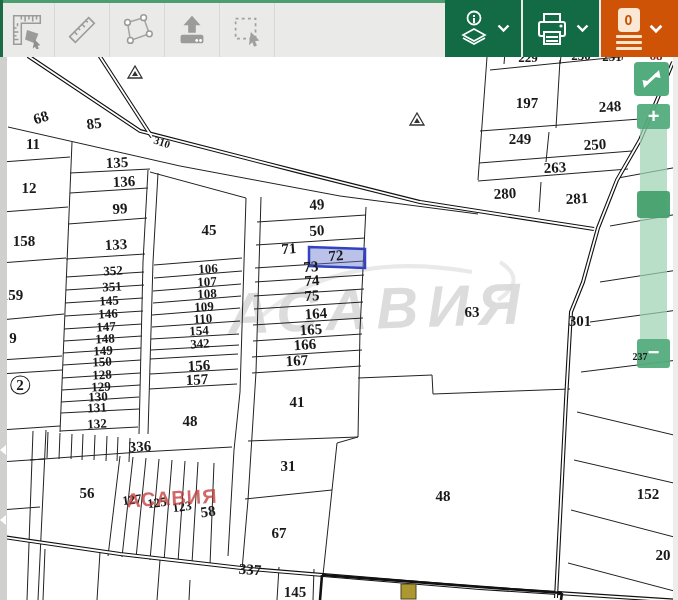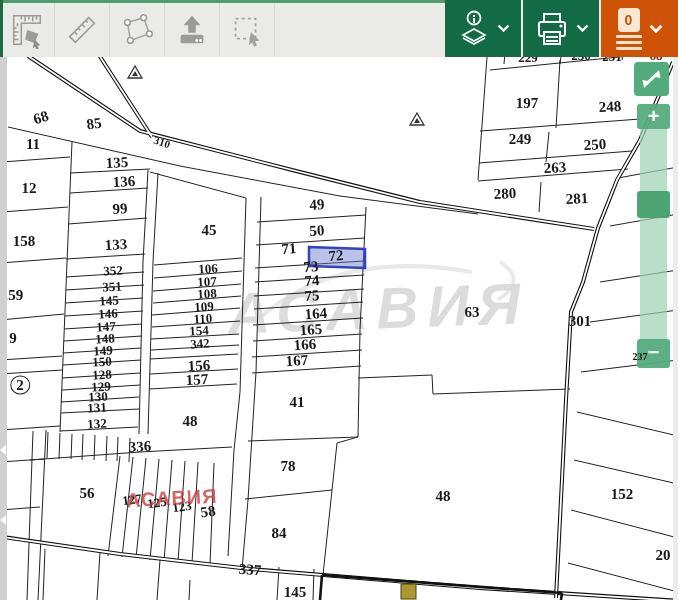--- a/index.html
+++ b/index.html
@@ -236,42 +236,42 @@
         <span class="parcel-label" style="left: 207px; top: 282px; font-size: 13px; transform: translate(-50%, -50%) rotate(-3deg);">107</span>
         <span class="parcel-label" style="left: 207px; top: 294px; font-size: 13px; transform: translate(-50%, -50%) rotate(-3deg);">108</span>
         <span class="parcel-label" style="left: 204px; top: 307px; font-size: 13px; transform: translate(-50%, -50%) rotate(-3deg);">109</span>
         <span class="parcel-label" style="left: 203px; top: 319px; font-size: 13px; transform: translate(-50%, -50%) rotate(-3deg);">110</span>
         <span class="parcel-label" style="left: 199px; top: 331px; font-size: 13px; transform: translate(-50%, -50%) rotate(-3deg);">154</span>
         <span class="parcel-label" style="left: 200px; top: 344px; font-size: 13px; transform: translate(-50%, -50%) rotate(-5deg);">342</span>
         <span class="parcel-label" style="left: 199px; top: 366px; font-size: 15px; transform: translate(-50%, -50%) rotate(-3deg);">156</span>
         <span class="parcel-label" style="left: 197px; top: 380px; font-size: 15px; transform: translate(-50%, -50%) rotate(-3deg);">157</span>
         <span class="parcel-label" style="left: 190px; top: 421px; font-size: 15px; transform: translate(-50%, -50%);">48</span>
         <span class="parcel-label" style="left: 297px; top: 402px; font-size: 15px; transform: translate(-50%, -50%);">41</span>
-        <span class="parcel-label" style="left: 288px; top: 466px; font-size: 15px; transform: translate(-50%, -50%);">78</span>
-        <span class="parcel-label" style="left: 279px; top: 533px; font-size: 15px; transform: translate(-50%, -50%);">84</span>
+        <span class="parcel-label" style="left: 288px; top: 466px; font-size: 15px; transform: translate(-50%, -50%);">31</span>
+        <span class="parcel-label" style="left: 279px; top: 533px; font-size: 15px; transform: translate(-50%, -50%);">67</span>
         <span class="parcel-label" style="left: 87px; top: 493px; font-size: 15px; transform: translate(-50%, -50%);">56</span>
         <span class="parcel-label" style="left: 472px; top: 312px; font-size: 15px; transform: translate(-50%, -50%);">63</span>
         <span class="parcel-label" style="left: 443px; top: 496px; font-size: 15px; transform: translate(-50%, -50%);">48</span>
         <span class="parcel-label" style="left: 12px; top: 295px; font-size: 15px; transform: translate(-50%, -50%);">159</span>
         <span class="parcel-label" style="left: 13px; top: 338px; font-size: 15px; transform: translate(-50%, -50%);">9</span>
         <span class="parcel-label circled" style="left: 20px; top: 385px; font-size: 15px; transform: translate(-50%, -50%);">2</span>
         <span class="parcel-label" style="left: 527px; top: 103px; font-size: 15px; transform: translate(-50%, -50%);">197</span>
         <span class="parcel-label" style="left: 610px; top: 107px; font-size: 15px; transform: translate(-50%, -50%) rotate(-3deg);">248</span>
         <span class="parcel-label" style="left: 520px; top: 139px; font-size: 15px; transform: translate(-50%, -50%);">249</span>
         <span class="parcel-label" style="left: 595px; top: 145px; font-size: 15px; transform: translate(-50%, -50%) rotate(-3deg);">250</span>
         <span class="parcel-label" style="left: 555px; top: 168px; font-size: 15px; transform: translate(-50%, -50%) rotate(-3deg);">263</span>
         <span class="parcel-label" style="left: 505px; top: 194px; font-size: 15px; transform: translate(-50%, -50%) rotate(-3deg);">280</span>
         <span class="parcel-label" style="left: 577px; top: 199px; font-size: 15px; transform: translate(-50%, -50%) rotate(-3deg);">281</span>
         <span class="parcel-label" style="left: 528px; top: 58px; font-size: 13px; transform: translate(-50%, -50%);">229</span>
         <span class="parcel-label" style="left: 581px; top: 56px; font-size: 13px; transform: translate(-50%, -50%);">230</span>
         <span class="parcel-label" style="left: 612px; top: 57px; font-size: 13px; transform: translate(-50%, -50%);">251</span>
         <span class="parcel-label" style="left: 656px; top: 56px; font-size: 13px; transform: translate(-50%, -50%); color: rgb(123, 42, 26);">68</span>
         <span class="parcel-label" style="left: 580px; top: 321px; font-size: 15px; transform: translate(-50%, -50%);">301</span>
         <span class="parcel-label" style="left: 640px; top: 356px; font-size: 10px; transform: translate(-50%, -50%);">237</span>
-        <span class="parcel-label" style="left: 622px; top: 494px; font-size: 15px; transform: translate(-50%, -50%);">152</span>
+        <span class="parcel-label" style="left: 648px; top: 494px; font-size: 15px; transform: translate(-50%, -50%);">152</span>
         <span class="parcel-label" style="left: 663px; top: 555px; font-size: 15px; transform: translate(-50%, -50%);">20</span>
         <span class="parcel-label" style="left: 140px; top: 447px; font-size: 15px; transform: translate(-50%, -50%) rotate(-3deg);">336</span>
         <span class="parcel-label" style="left: 132px; top: 500px; font-size: 13px; transform: translate(-50%, -50%) rotate(-8deg);">127</span>
         <span class="parcel-label" style="left: 157px; top: 503px; font-size: 13px; transform: translate(-50%, -50%) rotate(-8deg);">125</span>
         <span class="parcel-label" style="left: 182px; top: 507px; font-size: 13px; transform: translate(-50%, -50%) rotate(-8deg);">123</span>
         <span class="parcel-label" style="left: 208px; top: 512px; font-size: 15px; transform: translate(-50%, -50%) rotate(-8deg);">58</span>
         <span class="parcel-label" style="left: 162px; top: 142px; font-size: 11px; transform: translate(-50%, -50%) rotate(18deg);">310</span>
         <span class="parcel-label" style="left: 250px; top: 570px; font-size: 15px; transform: translate(-50%, -50%) rotate(4deg);">337</span>
         <span class="parcel-label" style="left: 295px; top: 592px; font-size: 15px; transform: translate(-50%, -50%);">145</span>
       </div>

